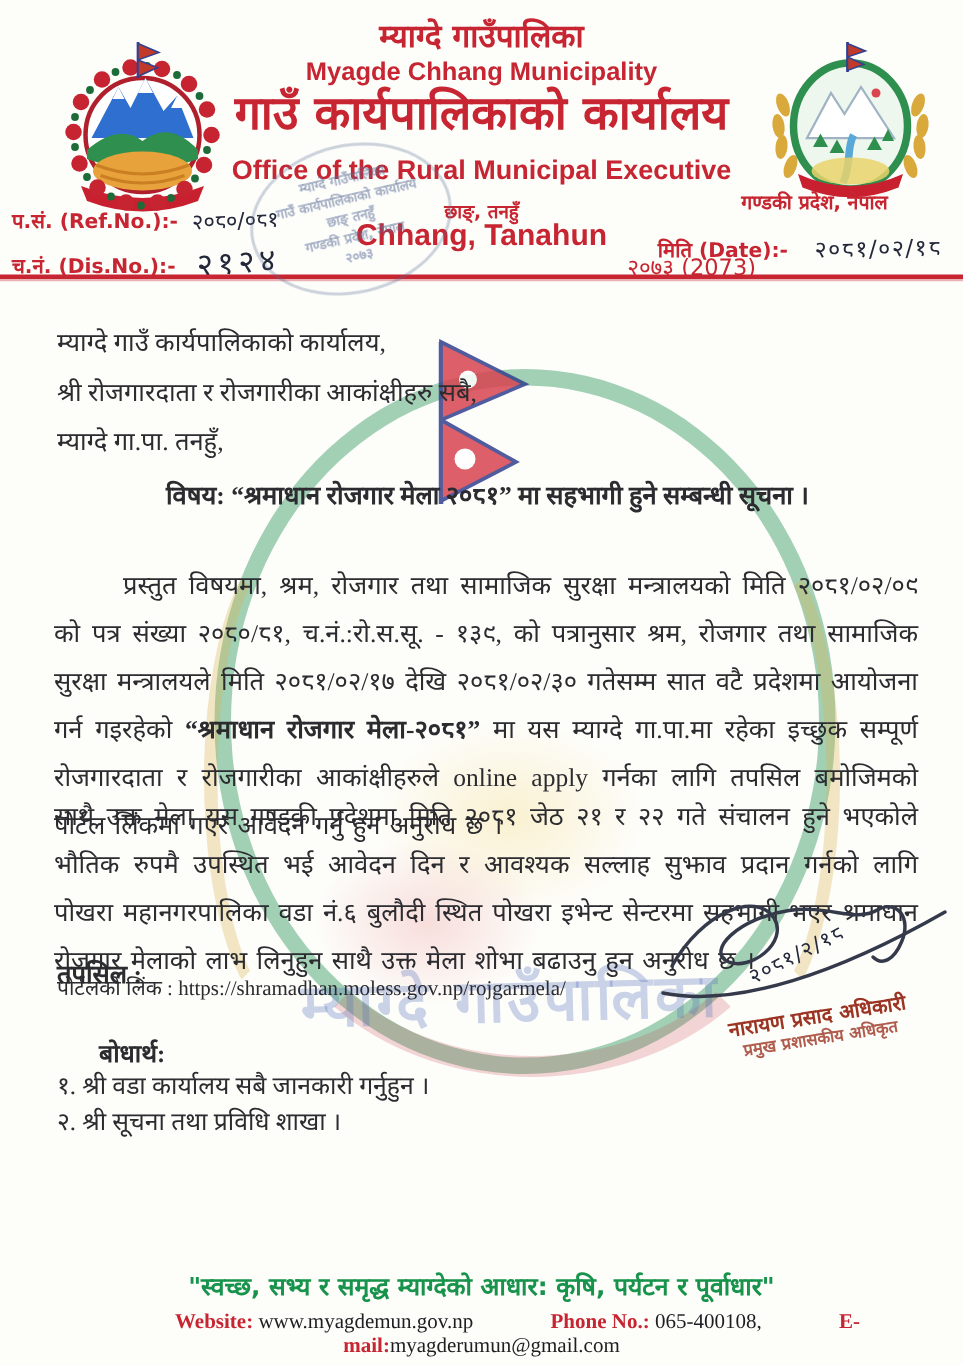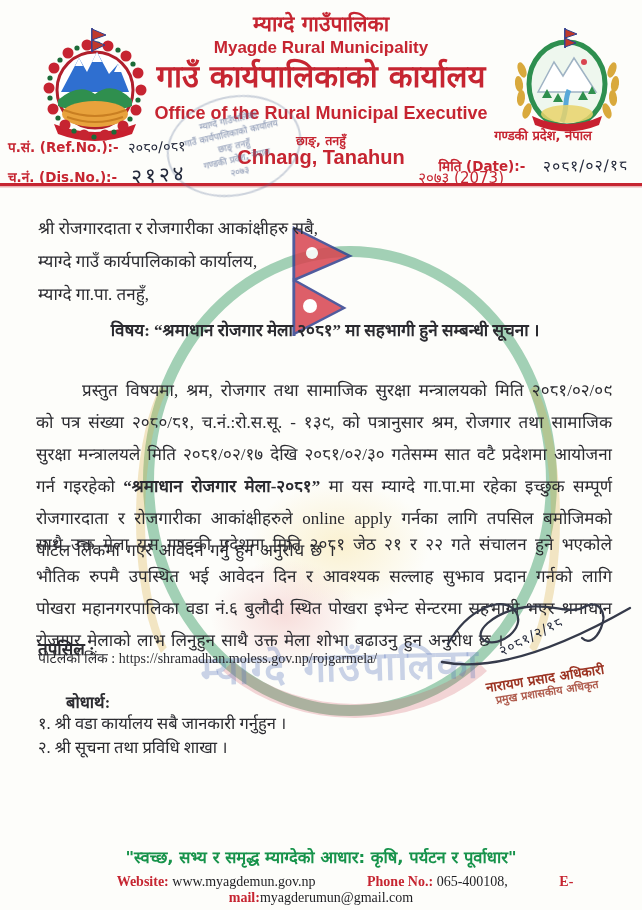--- a/index.html
+++ b/index.html
@@ -191,21 +191,21 @@
       <circle cx="78" cy="34" r="3" fill="#d84450"></circle>
       <g>
         <path d="M59,0 L59,20" stroke="#32418f" stroke-width="1.8"></path>
         <path d="M59,1 L71,6 L59,10 Z M59,10 L70,15 L59,19 Z" fill="#c0392b" stroke="#32418f" stroke-width="1"></path>
       </g>
     </g>
   </svg>
 
   <div class="head-center">
     <div class="h-np1">म्याग्दे गाउँपालिका</div>
-    <div class="h-en1">Myagde Rural Municipality</div>
+    <div class="h-en1">Myagde Chhang Municipality</div>
     <div class="h-np2">गाउँ कार्यपालिकाको कार्यालय</div>
     <div class="h-en2">Office of the Rural Municipal Executive</div>
     <div class="h-np3">छाङ्, तनहुँ</div>
     <div class="h-en3">Chhang, Tanahun</div>
     <div class="h-year">२०७३ (2073)</div>
   </div>
 
   <div class="head-right-text">
     <div class="h-prov-np">गण्डकी प्रदेश, नेपाल</div>
   </div>
@@ -227,22 +227,22 @@
 
   <div class="inkstamp">
     <div>म्याग्दे गाउँपालिका</div>
     <div>गाउँ कार्यपालिकाको कार्यालय</div>
     <div>छाङ् तनहुँ</div>
     <div>गण्डकी प्रदेश, नेपाल</div>
     <div>२०७३</div>
   </div>
 
   <div class="recipients">
+    <div>म्याग्दे गाउँ कार्यपालिकाको कार्यालय,</div>
     <div>श्री रोजगारदाता र रोजगारीका आकांक्षीहरु सबै,</div>
-    <div>म्याग्दे गाउँ कार्यपालिकाको कार्यालय,</div>
     <div>म्याग्दे गा.पा. तनहुँ,</div>
   </div>
 
   <div class="subject">विषय: “श्रमाधान रोजगार मेला २०८१” मा सहभागी हुने सम्बन्धी सूचना ।</div>
 
   <p class="para p1"><span>प्रस्तुत विषयमा, श्रम, रोजगार तथा सामाजिक सुरक्षा मन्त्रालयको मिति २०८१/०२/०९ को पत्र संख्या २०८०/८१, च.नं.:रो.स.सू. - १३९, को पत्रानुसार श्रम, रोजगार तथा सामाजिक सुरक्षा मन्त्रालयले मिति २०८१/०२/१७ देखि २०८१/०२/३० गतेसम्म सात वटै प्रदेशमा आयोजना गर्न गइरहेको </span><span class="np-bold">“श्रमाधान रोजगार मेला-२०८१”</span><span> मा यस म्याग्दे गा.पा.मा रहेका इच्छुक सम्पूर्ण रोजगारदाता र रोजगारीका आकांक्षीहरुले online apply गर्नका लागि तपसिल बमोजिमको पोर्टल लिंकमा गएर आवेदन गर्नु हुन अनुरोध छ ।</span></p>
 
   <p class="para p2">साथै उक्त मेला यस गण्डकी प्रदेशमा मिति २०८१ जेठ २१ र २२ गते संचालन हुने भएकोले भौतिक रुपमै उपस्थित भई आवेदन दिन र आवश्यक सल्लाह सुझाव प्रदान गर्नको लागि पोखरा महानगरपालिका वडा नं.६ बुलौदी स्थित पोखरा इभेन्ट सेन्टरमा सहभागी भएर श्रमाधान रोजगार मेलाको लाभ लिनुहुन साथै उक्त मेला शोभा बढाउनु हुन अनुरोध छ ।</p>
 
   <div class="tapasil">तपसिल :</div>

